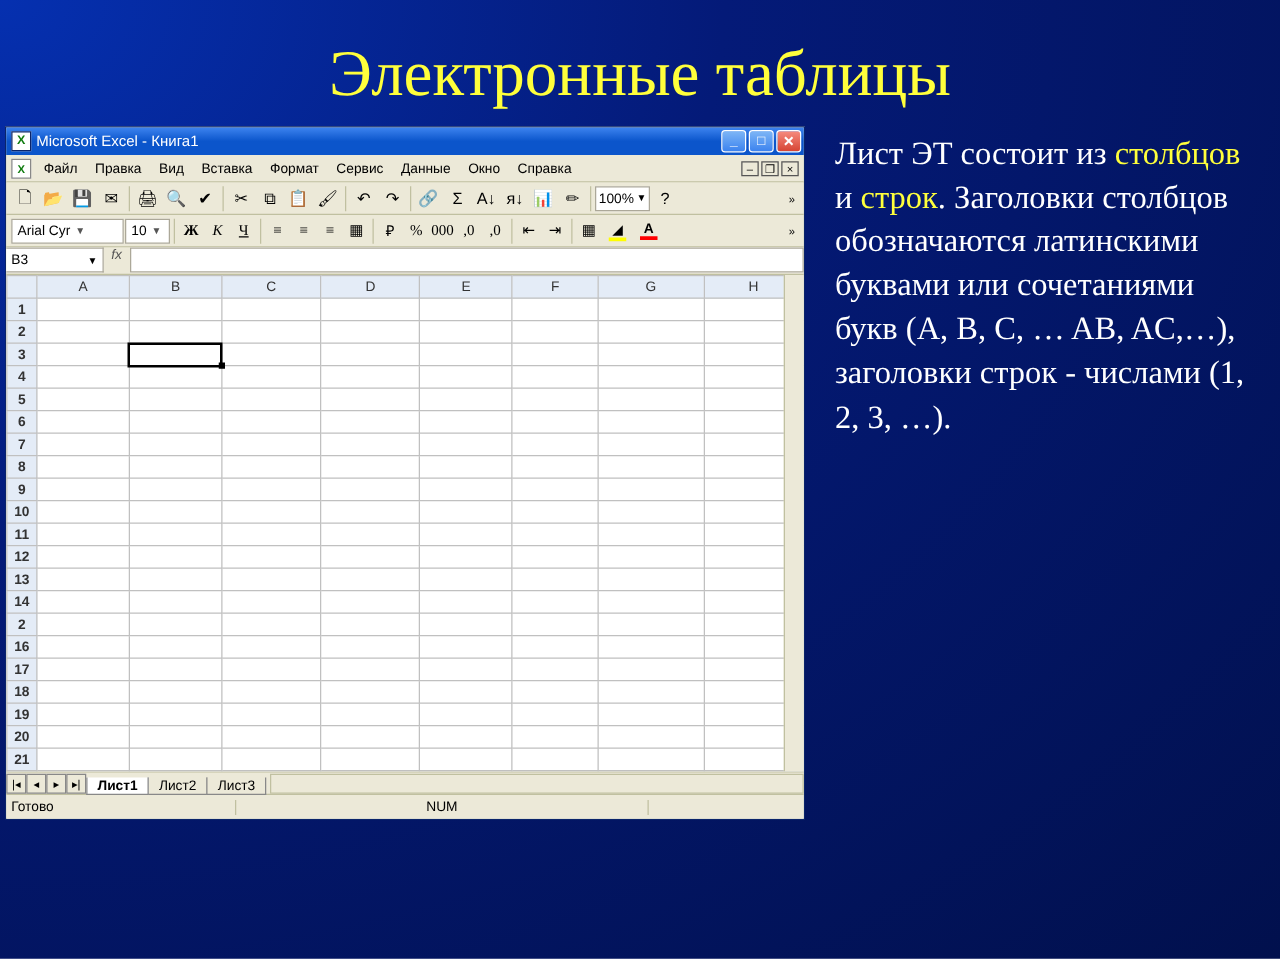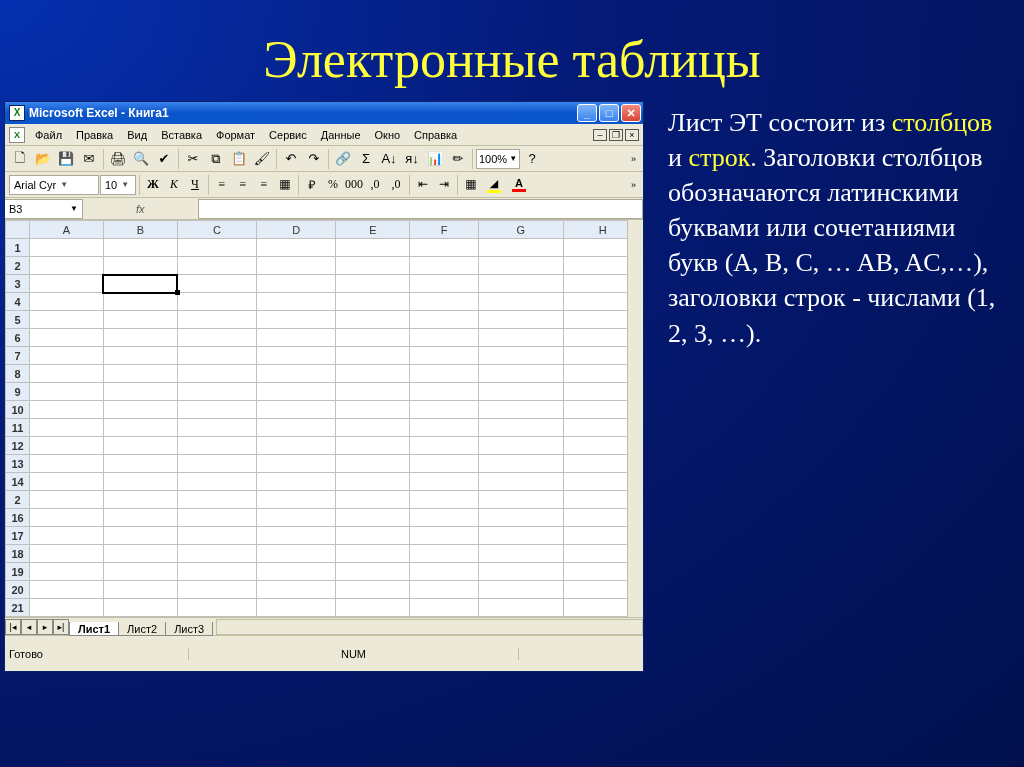--- a/index.html
+++ b/index.html
@@ -14,21 +14,21 @@
     padding: 30px 0 12px 0; font-family: "Times New Roman", serif;
   }
   .content { display: flex; padding: 0 20px 0 4px; gap: 24px; }
   .excel-shot { width: 640px; }
   .side-text { flex:1; color:#fff; font-size:26px; line-height:1.35; font-family:"Times New Roman",serif; padding-top:4px; }
   .side-text .yel { color:#ffff3b;margin-top:40px; }
   
   .window { background:#ece9d8; border:1px solid #0a246a; width:640px; font-family:Tahoma,Arial,sans-serif; font-size:11px; color:#000; }
   .titlebar { height:22px; background:linear-gradient(to bottom,#3c83ef 0%,#0b55cb 50%,#0b55cb 100%); display:flex; align-items:center; color:#fff; padding:0 2px 0 4px; }
   .titlebar .app-icon { width:16px; height:16px; background:#fff; border:1px solid #0a246a; font-size:10px; color:#107c10; text-align:center; line-height:14px; font-weight:bold; margin-right:4px; }
-  .titlebar .title { flex:1; font-weight:bold; font-size:12px; }
+  .titlebar .title { flex:1; font-weight:normal; font-size:12px; }
   .win-btns { display:flex; gap:2px; }
   .win-btn { width:20px; height:18px; border:1px solid #fff; border-radius:3px; display:flex; align-items:center; justify-content:center; font-size:11px; font-weight:bold; }
   .win-btn.min, .win-btn.max { background:linear-gradient(#7eb6f6,#3c83ef); color:#fff; }
   .win-btn.close { background:linear-gradient(#f68b7e,#d64534); color:#fff; }
   .menubar { height:22px; background:#ece9d8; display:flex; align-items:center; padding:0 4px; gap:2px; border-bottom:1px solid #c0c0a0; }
   .menubar .doc-icon { width:16px; height:16px; background:#fff; border:1px solid #888; font-size:9px; color:#107c10; text-align:center; line-height:14px; font-weight:bold; margin-right:2px; }
   .menu-item { padding:2px 6px; cursor:default; }
   .menubar-right { margin-left:auto; display:flex; gap:2px; }
   .mdib { width:14px; height:12px; border:1px solid #555; background:#ece9d8; font-size:9px; text-align:center; line-height:10px; }
   .toolbar { height:26px; background:#ece9d8; display:flex; align-items:center; padding:2px 4px; gap:1px; border-bottom:1px solid #c0c0a0; }
@@ -38,21 +38,21 @@
   .zoom .dd { font-size:8px; margin-left:2px; }
   .format-bar { height:26px; background:#ece9d8; display:flex; align-items:center; padding:2px 4px; gap:1px; border-bottom:1px solid #c0c0a0; }
   .combo { display:flex; align-items:center; border:1px solid #aca899; background:#fff; height:20px; font-size:11px; padding:0 4px; }
   .combo .dd { font-size:8px; margin-left:4px; color:#555; }
   .font-name { width:90px; }
   .font-size-c { width:36px; }
   .fbtn { width:20px; height:20px; display:flex; align-items:center; justify-content:center; font-size:12px; font-family:"Times New Roman",serif; }
   .bold { font-weight:bold; } .ital { font-style:italic; } .under { text-decoration:underline; }
   .color-strip { display:flex; flex-direction:column; align-items:center; width:24px; height:20px; justify-content:center; }
   .color-strip .bar { width:14px; height:3px; }
-  .name-row { height:22px; background:#ece9d8; display:flex; align-items:center; border-bottom:1px solid #c0c0a0;gap:47px; }
+  .name-row { height:22px; background:#ece9d8; display:flex; border-bottom:1px solid #c0c0a0; }
   .name-box { width:78px; border:1px solid #aca899; border-left:none; background:#fff; height:20px; display:flex; align-items:center; padding:0 4px; font-size:11px; }
   .name-box .dd { font-size:8px; margin-left:auto; }
   .fx { padding:0 6px; font-style:italic; color:#555; }
   .formula-bar { flex:1; border:1px solid #aca899; background:#fff; height:20px; }
   
   .grid-wrap { position:relative; }
   table.grid { border-collapse:collapse; background:#fff; width:100%; }
   table.grid th, table.grid td { border:1px solid #c0c0c0; font-size:11px; font-family:Arial,sans-serif; }
   .colhdr { background:#e4ecf7; height:18px; text-align:center; font-weight:normal; color:#333; }
   .selall { width:24px; background:#e4ecf7; }
@@ -62,21 +62,21 @@
   td.cell.active::after { content:""; position:absolute; right:-3px; bottom:-3px; width:5px; height:5px; background:#000; }
   .scroll-v { position:absolute; right:0; top:0; bottom:0; width:16px; background:#ece9d8; border-left:1px solid #c0c0a0; }
   .scroll-h-area { display:flex; height:18px; background:#ece9d8; border-top:1px solid #c0c0a0; align-items:center; }
   .tab-nav { display:flex; }
   .nav-btn { width:16px; height:16px; border:1px solid #888; background:#ece9d8; font-size:9px; display:flex; align-items:center; justify-content:center; }
   .sheet-tabs { display:flex; align-items:flex-end; height:18px; }
   .sheet-tab { padding:1px 8px 0 8px; background:#fff; border:1px solid #888; border-top:none; font-size:11px; margin-right:-1px; position:relative; }
   .sheet-tab.active { font-weight:bold; background:#fff; z-index:2; }
   .sheet-tab:not(.active) { background:#ece9d8; }
   .hscroll { flex:1; background:#ece9d8; border:1px solid #c0c0a0; height:16px; margin-left:4px; }
-  .status { height:36px; background:#ece9d8; border-top:1px solid #c0c0a0; display:flex; align-items:center; font-size:11px; padding:0 4px; }
+  .status { height:20px; background:#ece9d8; border-top:1px solid #c0c0a0; display:flex; align-items:center; font-size:11px; padding:0 4px; }
   .status .cell1 { width:180px; border-right:1px solid #c0c0a0; }
   .status .cell2 { flex:1; text-align:center; border-right:1px solid #c0c0a0; }
   .chev { margin-left:auto; font-size:9px; padding:0 3px;}
 </style>
 </head>
 <body>
 
 <div class="slide-title">Электронные таблицы</div>
 
 <div class="content">

